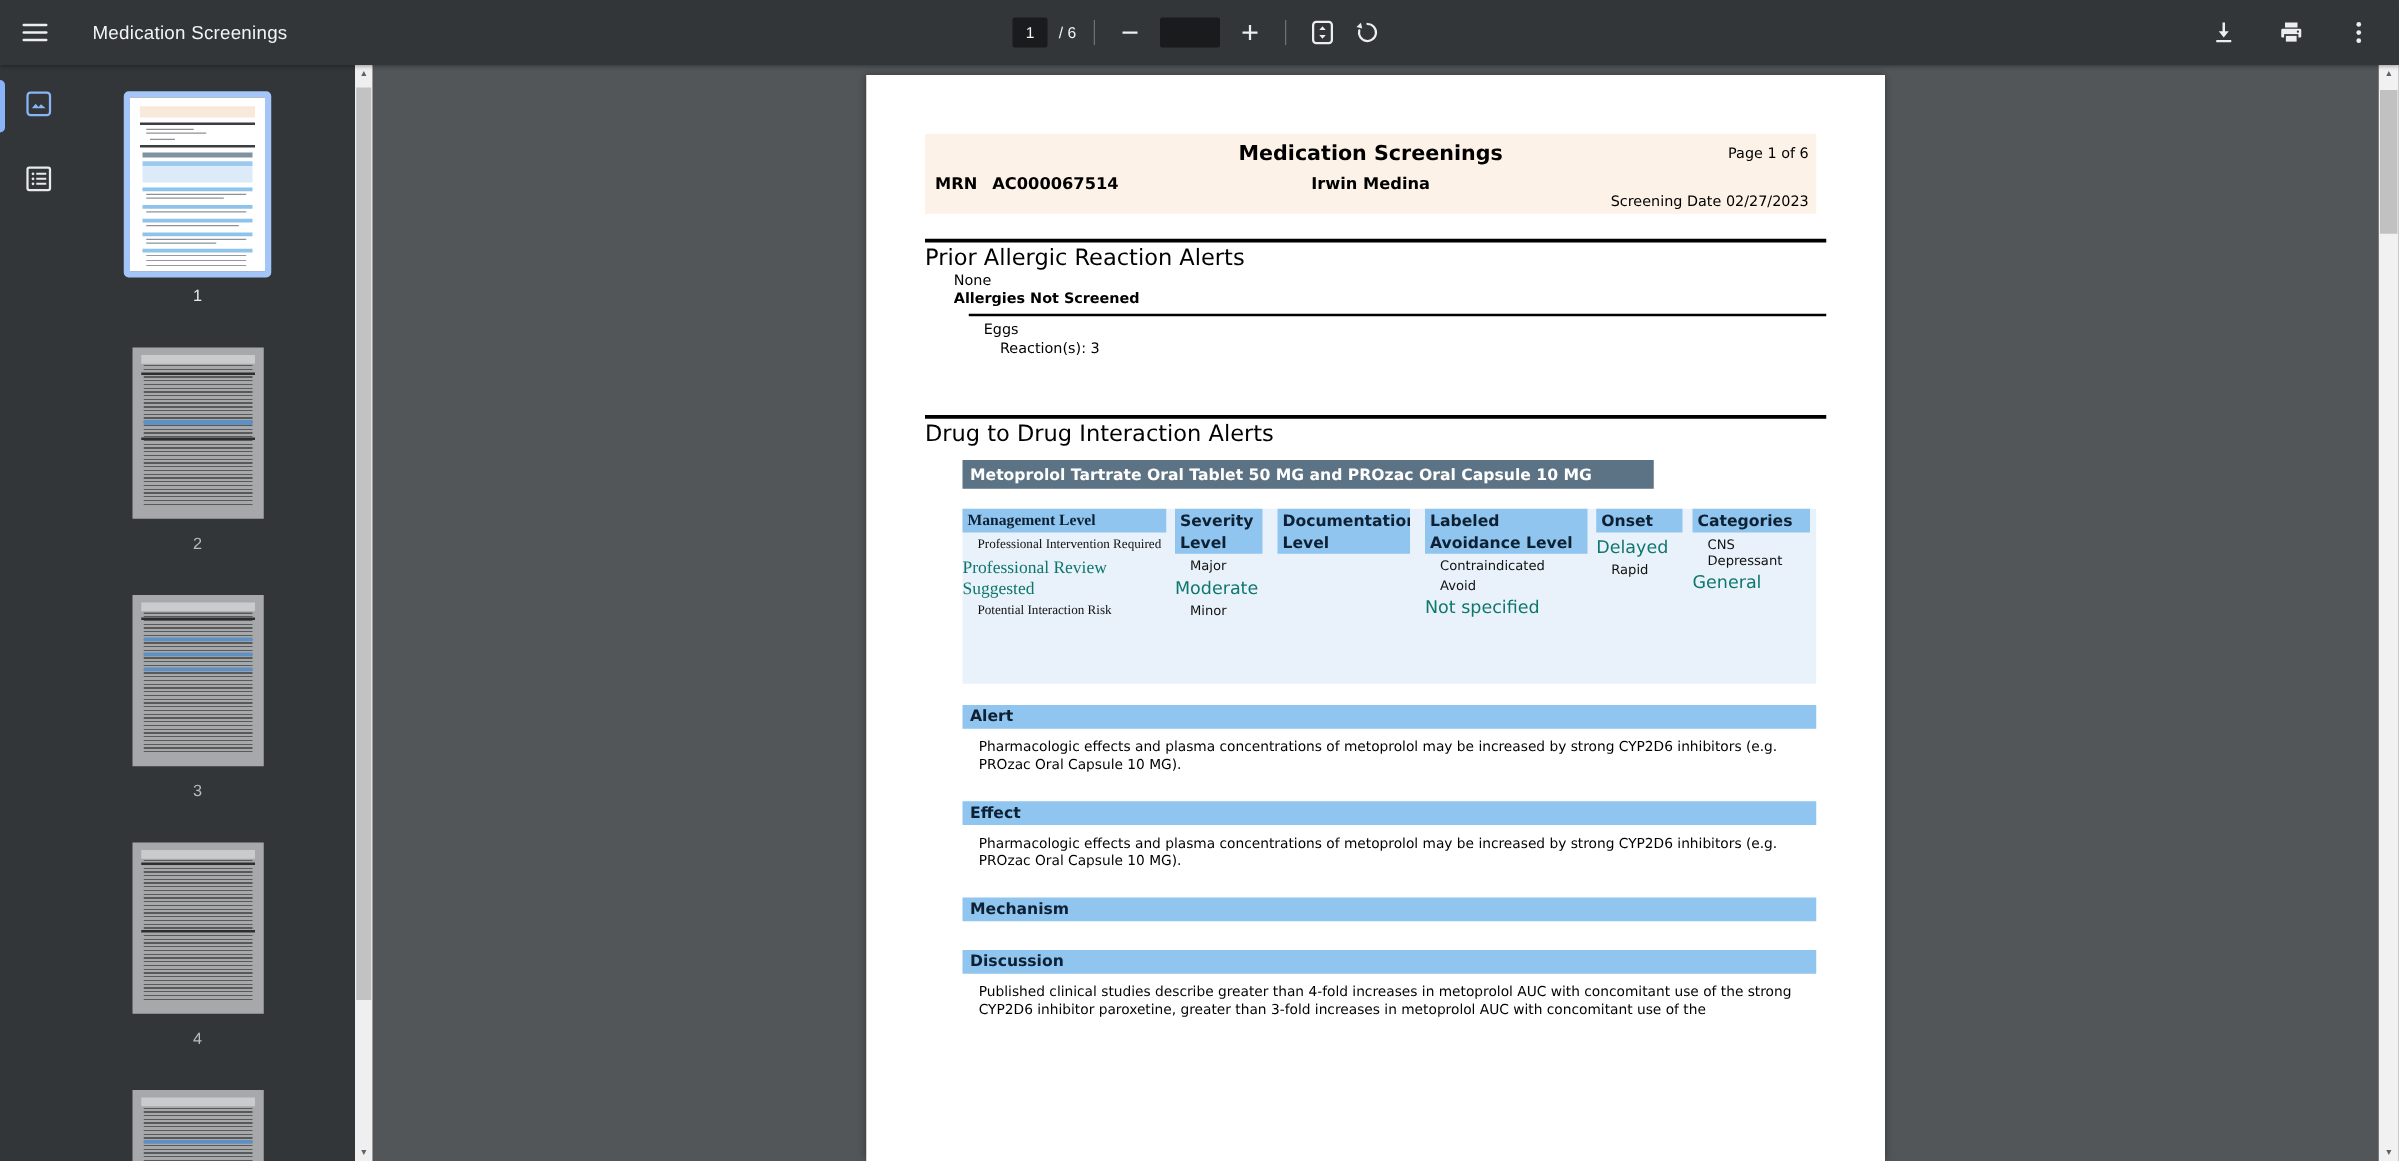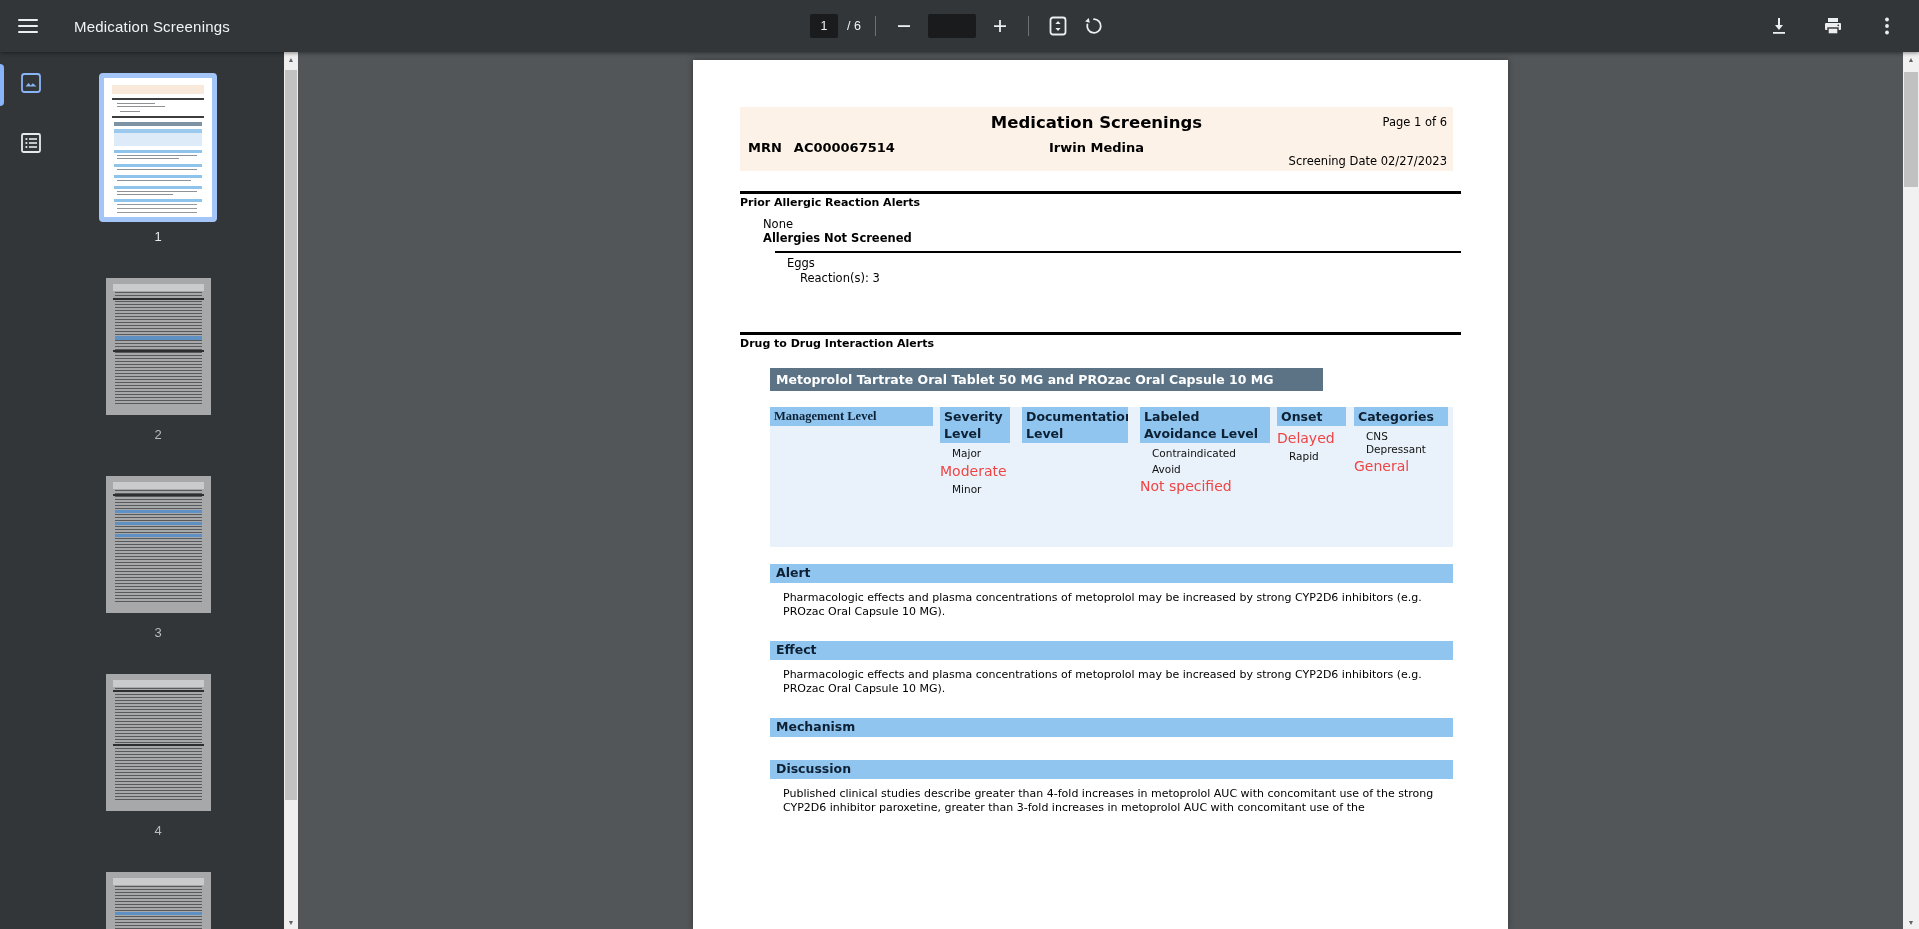--- a/index.html
+++ b/index.html
@@ -83,36 +83,36 @@
 
   .doc-header { left:47px; top:47px; width:713px; height:64px; background:var(--header_peach); }
   .doc-title { position:absolute; left:0; right:0; top:6px; text-align:center; font-size:16.5px; font-weight:bold; }
   .doc-pagelabel { position:absolute; right:6px; top:8px; font-size:11.5px; }
   .doc-mrn { position:absolute; left:8px; top:33px; font-size:13px; font-weight:bold; }
   .doc-mrn .v { margin-left:12px; }
   .doc-patient { position:absolute; left:0; right:0; top:33px; text-align:center; font-size:13px; font-weight:bold; }
   .doc-date { position:absolute; right:6px; top:47px; font-size:11.5px; }
 
   .rule { background:#000; }
-  .sec-title { font-size:11px; font-weight:bold; }
+  .sec-title { font-size:18px; font-weight:normal; }
   .small-txt { font-size:11.5px; }
   .bold { font-weight:bold; }
 
   .drug-bar { left:77px; top:308px; width:553px; height:23px; background:var(--drug_bar_slate);
               color:#fff; font-size:12.5px; font-weight:bold; padding:4px 6px; white-space:nowrap; overflow:hidden; }
 
   .ddi-table { left:77px; top:347px; width:683px; height:140px; }
   .ddi-body-bg { position:absolute; inset:0; background:var(--table_body_blue); }
   .ddi-cols { position:absolute; inset:0; display:flex; align-items:flex-start; }
   .tcol { flex:0 0 auto; }
   .tcol-header { background:var(--table_header_blue); color:#0e2033; font-size:12.5px; line-height:17px;
                  font-weight:bold; padding:1px 4px; overflow:hidden; white-space:normal; }
   .tcol-items { margin-top:4px; }
   .titem { font-size:10.5px; line-height:12.5px; margin:0 2px 3px 12px; color:#111; }
-  .titem.sel { font-size:14px; line-height:17px; margin-left:0; color:#ef4444; }
+  .titem.sel { font-size:14px; line-height:17px; margin-left:0; color:#0f766e; }
 
   .subsections { left:77px; top:504px; width:683px; }
   .subsec { margin-bottom:23px; }
   .subsec-bar { height:19px; background:var(--section_bar_blue); color:#0e2033;
                 font-size:12.5px; font-weight:bold; padding:1px 6px; }
   .subsec-text { margin:8px 12px 0 13px; font-size:11px; line-height:13.5px; max-width:658px; }
 
   svg { display:block; }
 </style>
 </head>
@@ -334,20 +334,25 @@
     <div class="abs rule" style="left:47px;top:272px;width:721px;height:3px"></div>
     <div class="abs sec-title" style="left:47px;top:277px">Drug to Drug Interaction Alerts</div>
 
     <div class="abs drug-bar">Metoprolol Tartrate Oral Tablet 50 MG and PROzac Oral Capsule 10 MG</div>
 
     <div class="abs ddi-table">
       <div class="ddi-body-bg"></div>
       <div class="ddi-cols">
           <div class="tcol" style="width: 163px; margin-left: 0px; font-family: Liberation Serif, serif;">
             <div class="tcol-header">Management Level</div>
+            <div class="tcol-items">
+              <div class="titem">Professional Intervention Required</div>
+              <div class="titem sel">Professional Review Suggested</div>
+              <div class="titem">Potential Interaction Risk</div>
+            </div>
           </div>
           <div class="tcol" style="width: 70px; margin-left: 7px;">
             <div class="tcol-header">Severity Level</div>
             <div class="tcol-items">
               <div class="titem">Major</div>
               <div class="titem sel">Moderate</div>
               <div class="titem">Minor</div>
             </div>
           </div>
           <div class="tcol" style="width: 106px; margin-left: 12px;">

